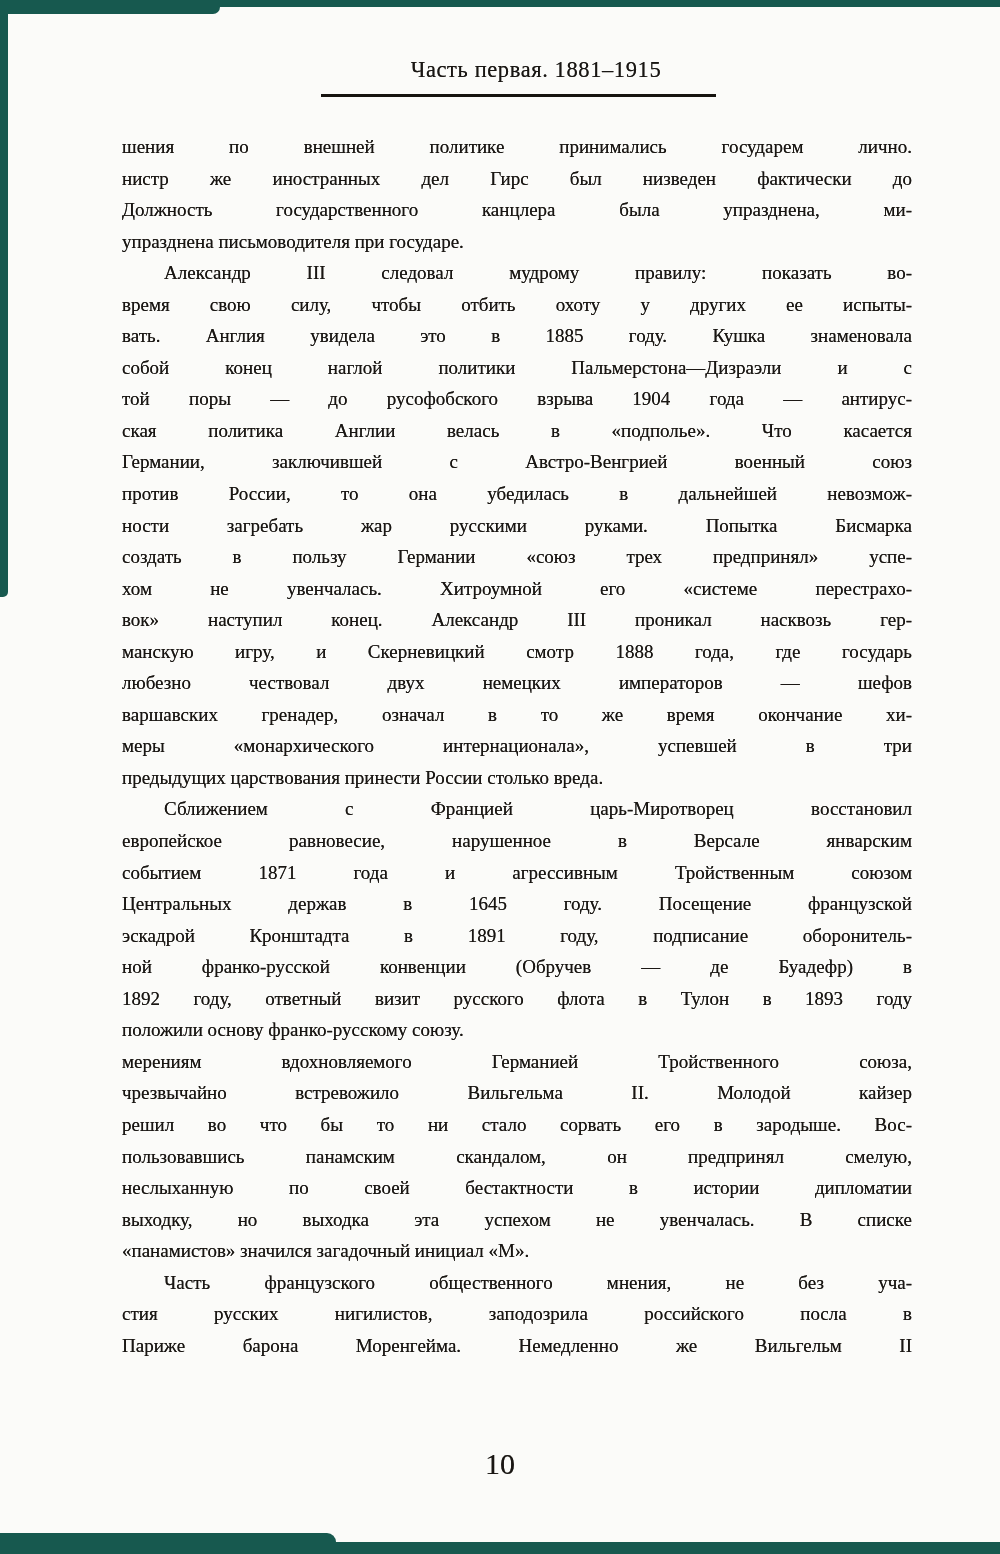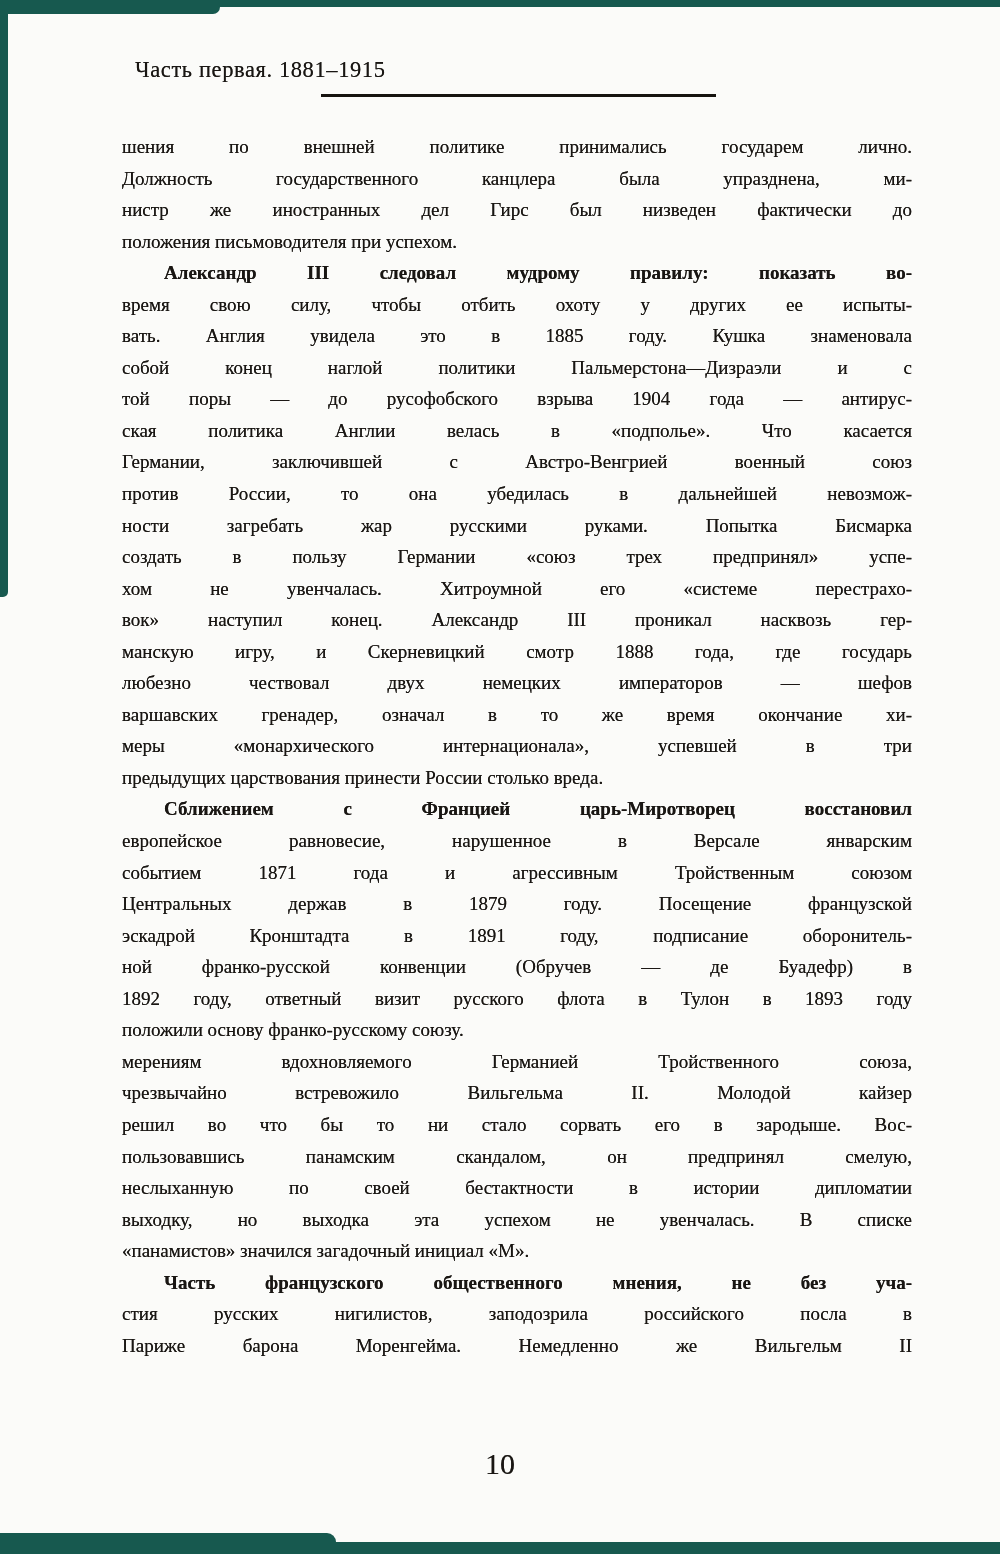--- a/index.html
+++ b/index.html
@@ -14,35 +14,35 @@
   }
   
   .scan-edge{position:absolute;background:var(--scan-edge,#17594f);}
   .scan-edge.top{top:0;left:0;width:1000px;height:7px;}
   .scan-edge.top-left{top:0;left:0;width:220px;height:14px;border-bottom-right-radius:7px;}
   .scan-edge.left{top:0;left:0;width:8px;height:597px;border-bottom-right-radius:5px;}
   .scan-edge.bottom{left:0;top:1542px;width:1000px;height:12px;}
   .scan-edge.bottom-left{left:0;top:1533px;width:336px;height:21px;border-top-right-radius:9px;}
 
   .running-header{
-    position:absolute;top:57px;left:135px;width:790px;
-    text-align:left;font-size:22.5px;letter-spacing:.6px;
+    position:absolute;top:57px;left:141px;width:790px;
+    text-align:center;font-size:22.5px;letter-spacing:.6px;
     text-shadow:0 0 .4px rgba(22,19,15,.75);
   }
   .header-rule{
     position:absolute;top:94px;left:321px;width:395px;height:3px;
     background:#16130f;
   }
   .body-text{
     position:absolute;top:131px;left:122px;width:790px;
     font-size:19px;line-height:31.55px;
     text-shadow:0 0 .45px rgba(22,19,15,.8);
   }
   .line{text-align:justify;text-align-last:justify;}
-  .line.first{text-indent:42px;font-weight:bold;}
+  .line.first{text-indent:42px;}
   .line.last{text-align-last:left;}
   .page-number{
     position:absolute;top:1447px;left:0;width:1000px;
     text-align:center;font-size:30px;
     text-shadow:0 0 .4px rgba(22,19,15,.75);
   }
 </style>
 </head>
 <body>
 
@@ -51,44 +51,44 @@
   <div class="scan-edge top-left"></div>
   <div class="scan-edge left"></div>
   <div class="scan-edge bottom"></div>
   <div class="scan-edge bottom-left"></div>
 
   <div class="running-header">Часть первая. 1881–1915</div>
   <div class="header-rule"></div>
 
   <div class="body-text">
       <div class="line mid">шения по внешней политике принимались государем лично.</div>
+      <div class="line mid">нистр же иностранных дел Гирс был низведен фактически до</div>
       <div class="line mid">Должность государственного канцлера была упразднена, ми-</div>
-      <div class="line mid">нистр же иностранных дел Гирс был низведен фактически до</div>
-      <div class="line last">положения письмоводителя при успехом.</div>
+      <div class="line last">упразднена письмоводителя при государе.</div>
       <div class="line first">Александр III следовал мудрому правилу: показать во-</div>
       <div class="line mid">время свою силу, чтобы отбить охоту у других ее испыты-</div>
       <div class="line mid">вать. Англия увидела это в 1885 году. Кушка знаменовала</div>
       <div class="line mid">собой конец наглой политики Пальмерстона—Дизраэли и с</div>
       <div class="line mid">той поры — до русофобского взрыва 1904 года — антирус-</div>
       <div class="line mid">ская политика Англии велась в «подполье». Что касается</div>
       <div class="line mid">Германии, заключившей с Австро-Венгрией военный союз</div>
       <div class="line mid">против России, то она убедилась в дальнейшей невозмож-</div>
       <div class="line mid">ности загребать жар русскими руками. Попытка Бисмарка</div>
       <div class="line mid">создать в пользу Германии «союз трех предпринял» успе-</div>
       <div class="line mid">хом не увенчалась. Хитроумной его «системе перестрахо-</div>
       <div class="line mid">вок» наступил конец. Александр III проникал насквозь гер-</div>
       <div class="line mid">манскую игру, и Скерневицкий смотр 1888 года, где государь</div>
       <div class="line mid">любезно чествовал двух немецких императоров — шефов</div>
       <div class="line mid">варшавских гренадер, означал в то же время окончание хи-</div>
       <div class="line mid">меры «монархического интернационала», успевшей в три</div>
       <div class="line last">предыдущих царствования принести России столько вреда.</div>
       <div class="line first">Сближением с Францией царь-Миротворец восстановил</div>
       <div class="line mid">европейское равновесие, нарушенное в Версале январским</div>
       <div class="line mid">событием 1871 года и агрессивным Тройственным союзом</div>
-      <div class="line mid">Центральных держав в 1879 году. Посещение французской</div>
+      <div class="line mid">Центральных держав в 1645 году. Посещение французской</div>
       <div class="line mid">эскадрой Кронштадта в 1891 году, подписание оборонитель-</div>
       <div class="line mid">ной франко-русской конвенции (Обручев — де Буадефр) в</div>
       <div class="line mid">1892 году, ответный визит русского флота в Тулон в 1893 году</div>
       <div class="line last">положили основу франко-русскому союзу.</div>
       <div class="line mid">мерениям вдохновляемого Германией Тройственного союза,</div>
       <div class="line mid">чрезвычайно встревожило Вильгельма II. Молодой кайзер</div>
       <div class="line mid">решил во что бы то ни стало сорвать его в зародыше. Вос-</div>
       <div class="line mid">пользовавшись панамским скандалом, он предпринял смелую,</div>
       <div class="line mid">неслыханную по своей бестактности в истории дипломатии</div>
       <div class="line mid">выходку, но выходка эта успехом не увенчалась. В списке</div>

